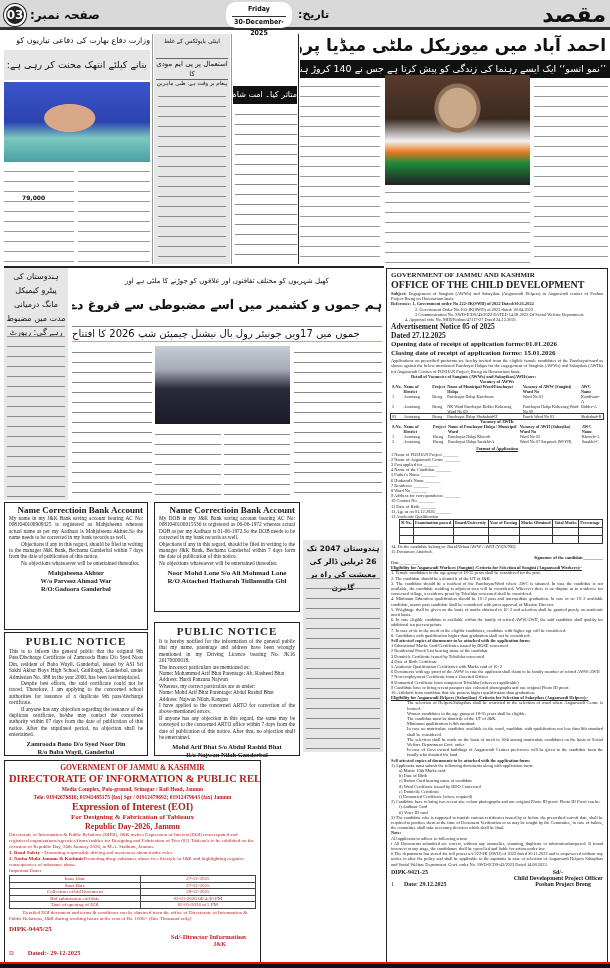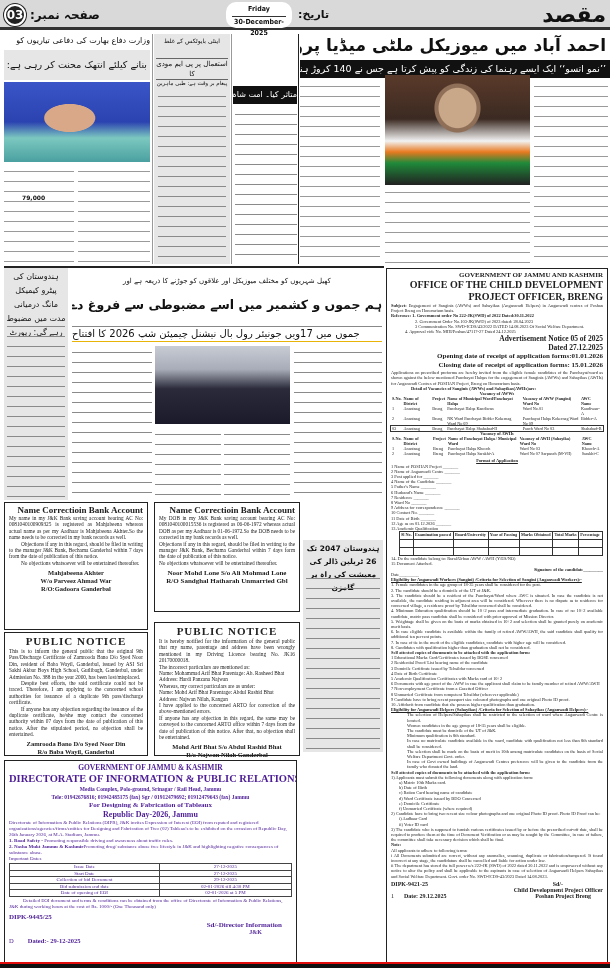--- a/index.html
+++ b/index.html
@@ -21,27 +21,27 @@
   .grey-box{background:#e6e6e6}
   .photo{overflow:hidden}
   .photo-amit{left:385px;top:75px;width:145px;height:110px;background:radial-gradient(ellipse at 50% 30%,#c9a88a 0 18%,#8f6f57 19% 22%,transparent 23%),linear-gradient(180deg,#5a3a2a 0%,#3b2a22 40%,#f2f2f2 60%,#e87a20 70%,#1f8a3a 80%,#222 100%)}
   .photo-rajnath{left:4px;top:82px;width:146px;height:80px;background:radial-gradient(ellipse at 45% 45%,#d8a888 0 22%,transparent 23%),linear-gradient(180deg,#3a55c8 0%,#2b43b0 50%,#7cc8c0 70%,#4aa0a0 100%)}
   .photo-sports{left:155px;top:346px;width:135px;height:78px;background:linear-gradient(180deg,#c8ccd4 0%,#a8acb8 30%,#2a2a3a 55%,#1a1a2a 100%)}
   .notice{border:1.5px solid #222;padding:2px 4px;font-family:"Liberation Serif",serif;color:#222}
   .notice h3{text-align:right;font-size:9px;font-weight:bold;line-height:10px}
   .notice p{font-size:5.3px;line-height:6.4px;text-align:justify}
   .notice .sig{text-align:center;font-weight:bold;font-size:6.5px;line-height:8px}
   .notice h2{text-align:center;font-size:11px;letter-spacing:1px;font-weight:bold;line-height:13px}
-  .gov-box{left:4px;top:760px;width:293px;height:203px;border:1.5px solid #222;padding:2px 4px;font-family:"Liberation Serif",serif;color:#4c1d95;overflow:hidden}
+  .gov-box{left:4px;top:760px;width:257px;height:203px;border:1.5px solid #222;padding:2px 4px;font-family:"Liberation Serif",serif;color:#b91c1c;overflow:hidden}
   .gov-box .c{text-align:center;font-weight:bold}
   .gov-box p{font-size:5px;line-height:6px}
   table.dates{border-collapse:collapse;width:100%;margin-top:1px}
   table.dates td{border:0.6px solid #444;font-size:5px;line-height:5.5px;text-align:center;padding:0 2px}
   .cd-box{left:386px;top:268px;width:222px;height:695px;border:1.5px solid #222;padding:2px 4px;font-family:"Liberation Serif",serif;color:#222;overflow:hidden}
-  .cd-box .c{text-align:right;font-weight:bold}
+  .cd-box .c{text-align:left;font-weight:bold}
   .cd-box p{font-size:4.4px;line-height:5.2px;text-align:justify}
   table.cdt{border-collapse:collapse;width:100%}
   table.cdt td,table.cdt th{font-size:4.2px;line-height:5px;text-align:left;padding:0 1px;vertical-align:top}
   table.grid td,table.grid th{border:0.5px solid #333;height:8px}
   .footer-bar{left:0;top:962px;width:610px;height:6px;background:#111;border-top:2px solid #e20d0d}
 </style>
 </head>
 <body>
 
 <div class="abs masthead"></div>
@@ -81,21 +81,21 @@
 <div class="abs" style="left:233px;top:34px;width:64px;height:34px"></div>
 <div class="abs urdu" style="left:233px;top:86px;width:64px;height:18px;background:#111;color:#fff;font-size:8px;line-height:18px;text-align:center;white-space:nowrap;overflow:hidden">متاثر کیا۔ امت شاہ</div>
 <div class="abs" style="left:235px;top:108px;width:62px;height:156px;background:repeating-linear-gradient(180deg,#fff 0 6px,#8a8a8a 6px 7px,#fff 7px 10px)"></div>
 
 <div class="abs rule" style="left:4px;top:266px;width:380px;height:1.5px"></div>
 
 <div class="abs grey-box" style="left:4px;top:268px;width:64px;height:232px"></div>
 <div class="abs urdu" style="left:6px;top:270px;width:60px;font-size:8px;line-height:14px;text-align:center">ہندوستان کی پیٹرو کیمیکل مانگ درمیانی مدت میں مضبوط رہے گی: رپورٹ</div>
 <div class="abs" style="left:7px;top:320px;width:58px;height:178px;background:repeating-linear-gradient(180deg,transparent 0 6px,#8a8a8a 6px 7px,transparent 7px 10px)"></div>
 
-<div class="abs urdu" style="left:72px;top:276px;width:310px;font-size:7px;line-height:10px;text-align:center">کھیل شہریوں کو مختلف میوزیکل اور علاقوں کو جوڑنے کا ذریعہ ہے اور</div>
+<div class="abs urdu" style="left:72px;top:276px;width:310px;font-size:7px;line-height:10px;text-align:center">کھیل شہریوں کو مختلف ثقافتوں اور علاقوں کو جوڑنے کا ملٹی ہے اور</div>
 <div class="abs urdu" style="left:72px;top:294px;width:310px;font-size:12.5px;font-weight:bold;line-height:22px;text-align:center;white-space:nowrap;overflow:hidden">ہم جموں و کشمیر میں اسے مضبوطی سے فروغ دے رہے ہیں۔ نائب وزیر اعلیٰ</div>
 <div class="abs urdu" style="left:72px;top:326px;width:310px;font-size:10px;line-height:14px;text-align:left;border-top:1px solid #888;border-bottom:1px solid #eab308">جموں میں 17ویں جونیئر رول بال نیشنل چیمپئن شپ 2026 کا افتتاح</div>
 <div class="abs" style="left:72px;top:346px;width:80px;height:150px;background:repeating-linear-gradient(180deg,#fff 0 6px,#8a8a8a 6px 7px,#fff 7px 10px)"></div>
 <div class="abs photo photo-sports"></div>
 <div class="abs" style="left:155px;top:428px;width:66px;height:68px;background:repeating-linear-gradient(180deg,#fff 0 6px,#8a8a8a 6px 7px,#fff 7px 10px)"></div>
 <div class="abs" style="left:224px;top:428px;width:66px;height:68px;background:repeating-linear-gradient(180deg,#fff 0 6px,#8a8a8a 6px 7px,#fff 7px 10px)"></div>
 <div class="abs" style="left:294px;top:346px;width:88px;height:150px;background:repeating-linear-gradient(180deg,#fff 0 6px,#8a8a8a 6px 7px,#fff 7px 10px)"></div>
 
 <div class="abs notice" style="left:4px;top:502px;width:144px;height:128px">
   <h3>Name Correctioin Bank Account</h3>
@@ -106,21 +106,21 @@
   <div class="sig">W/o Parveez Ahmad War</div>
   <div class="sig">R/O:Gadoora Ganderbal</div>
 </div>
 
 <div class="abs notice" style="left:154px;top:502px;width:146px;height:110px">
   <h3>Name Correctioin Bank Account</h3>
   <p>My DOB in my J&amp;K Bank saving account bearing AC No: 0081040100015536 is registered as 06-06-1972 whereas actual DOB as per my Aadhaar is 01-06-1972.So the DOB needs to be corrected in my bank records as well.</p>
   <p>Objections if any in this regard, should be filed in writing to the manager J&amp;K Bank, Bechama Ganderbal within 7 days form the date of publication of this notice.</p>
   <p>No objections whatsoever will be entertained thereafter.</p>
   <div class="sig" style="margin-top:3px;font-size:7px">Noor Mohd Lone S/o Ali Mohmad Lone</div>
-  <div class="sig" style="font-size:7px">R/O Sandghal Hatharah Unmarried Gbl</div>
+  <div class="sig" style="font-size:7px">R/O Attached Hatharah Tullamulla Gbl</div>
 </div>
 
 <div class="abs notice" style="left:4px;top:632px;width:144px;height:124px">
   <h2>PUBLIC NOTICE</h2>
   <p>This is to inform the general public that the original 9th Pass/Discharge Certificate of Zamrooda Bano D/o Syed Noor Din, resident of Baba Wayil, Ganderbal, issued by ASI Sri Sakhi Akbar Boys High School, Gutlibagh, Ganderbal, under Admission No. 388 in the year 2000, has been lost/misplaced.</p>
   <p style="text-indent:12px">Despite best efforts, the said certificate could not be traced. Therefore, I am applying to the concerned school authorities for issuance of a duplicate 9th pass/discharge certificate.</p>
   <p style="text-indent:12px">If anyone has any objection regarding the issuance of the duplicate certificate, he/she may contact the concerned authority within 07 days from the date of publication of this notice. After the stipulated period, no objection shall be entertained.</p>
   <div class="sig" style="margin-top:2px">Zamrooda Bano D/o Syed Noor Din</div>
   <div class="sig">R/o Baba Wayil, Ganderbal</div>
 </div>
@@ -142,20 +142,21 @@
 
 <div class="abs grey-box" style="left:303px;top:540px;width:80px;height:212px"></div>
 <div class="abs urdu" style="left:305px;top:542px;width:76px;font-size:7.5px;line-height:13px;text-align:center;font-weight:bold">ہندوستان 2047 تک 26 ٹریلین ڈالر کی معیشت کی راہ پر گامزن</div>
 <div class="abs" style="left:306px;top:572px;width:74px;height:178px;background:repeating-linear-gradient(180deg,transparent 0 6px,#8a8a8a 6px 7px,transparent 7px 10px)"></div>
 
 <div class="abs gov-box">
   <div class="c" style="font-size:7.5px;line-height:9px">GOVERNMENT OF JAMMU &amp; KASHMIR</div>
   <div class="c" style="font-size:10.5px;line-height:13px;white-space:nowrap">DIRECTORATE OF INFORMATION &amp; PUBLIC RELATIONS UT, J&amp;K.</div>
   <div class="c" style="font-size:5.5px;line-height:8px">Media Complex, Polo-ground, Srinagar / Rail Head, Jammu</div>
   <div class="c" style="font-size:5.5px;line-height:8px;white-space:nowrap">Tele: 01942676816; 01942485175 (fax) Sgr / 01912479692; 01912479643 (fax) Jammu</div>
+  <div class="c" style="font-size:10px;line-height:12px">Expression of Interest (EOI)</div>
   <div class="c" style="font-size:7px;line-height:9px">For Designing &amp; Fabrication of Tableaux</div>
   <div class="c" style="font-size:8px;line-height:10px">Republic Day-2026, Jammu</div>
   <p>Directorate of Information &amp; Public Relations (DIPR), J&amp;K invites Expression of Interest (EOI) from reputed and registered organizations/agencies/firms/entities for Designing and Fabrication of Two (02) Tableau's to be exhibited on the occasion of Republic Day, 26th January 2026, at M.A. Stadium, Jammu.</p>
   <p><b>1.</b> <b>Road Safety</b><span> - Promoting responsible driving and awareness about traffic rules.</span></p>
   <p><b>2.</b> <b>Nasha Mukt Jammu &amp; Kashmir</b><span>Promoting drug/ substance abuse free lifestyle in J&amp;K and highlighting negative consequences of substance abuse.</span></p>
   <p>Important Dates</p>
   <table class="dates">
     <tbody>
         <tr>
           <td>Issue Date</td>
@@ -182,21 +183,20 @@
   <p style="text-indent:14px;margin-top:1px">Detailed EOI document and terms &amp; conditions can be obtained from the office of Directorate of Information &amp; Public Relations, J&amp;K during working hours at the cost of Rs. 1000/- (One Thousand only)</p>
   <div style="font-size:7px;font-weight:bold;margin-top:3px">DIPK-9445/25</div>
   <div style="font-size:7px;font-weight:bold;text-align:right;margin-right:10px">Sd/-Director Information</div>
   <div style="font-size:6px;font-weight:bold;text-align:right;margin-right:30px">J&amp;K</div>
   <div style="font-size:6.5px;font-weight:bold;margin-top:2px"><span style="font-weight:normal;margin-right:14px">D</span><span>Dated:- 29-12-2025</span></div>
 </div>
 
 <div class="abs cd-box">
   <div class="c" style="font-size:7px;line-height:8px">GOVERNMENT OF JAMMU AND KASHMIR</div>
   <div class="c" style="font-size:10px;line-height:12px">OFFICE OF THE CHILD DEVELOPMENT</div>
-  <div class="c" style="font-size:10px;line-height:12px">PROJECT OFFICER, BRENG</div>
   <p><b>Subject:</b> <span>Engagement of Sanginis (AWWs) and Sahayikas (Anganwadi Helpers) in Anganwadi centres of Poshan Project Breng on Honorarium basis.</span></p>
   <p style="font-weight:bold">Reference: 1. Government order No 222-JK(SWD) of 2022 Dated:30.11.2022</p>
   <p style="padding-left:24px">2. Government Order No.103-JK(SWD) of 2023 dated: 28.04.2023</p>
   <p style="padding-left:24px">3 Communication No. SWD-ICDS/43/2022 DATED 14.08.2023 Of Social Welfare Department.</p>
   <p style="padding-left:14px">4. Approval vide No. MIH/Poshan/47117-27 Dated 24.12.2025</p>
   <div class="c" style="font-size:7.5px;line-height:9px">Advertisement Notice 05 of 2025</div>
   <div class="c" style="font-size:7.5px;line-height:9px">Dated 27.12.2025</div>
   <div class="c" style="font-size:7px;line-height:9px">Opening date of receipt of application forms:01.01.2026</div>
   <div class="c" style="font-size:7px;line-height:9px">Closing date of receipt of application forms:  15.01.2026</div>
   <p>Applications on prescribed proforma are hereby invited from the eligible female candidates of the Panchayat/ward as shown against the below mentioned Panchayat Halqas for the engagement of Sanginis (AWWs) and Sahayikas (AWHs) for Anganwadi Centres of POSHAN Project, Breng on Honorarium basis.</p>

